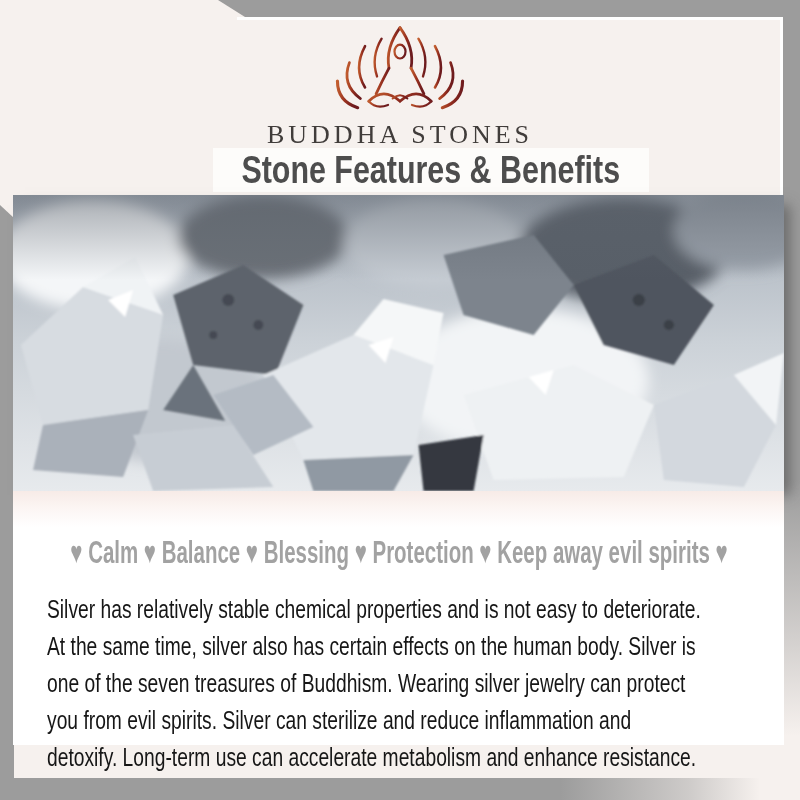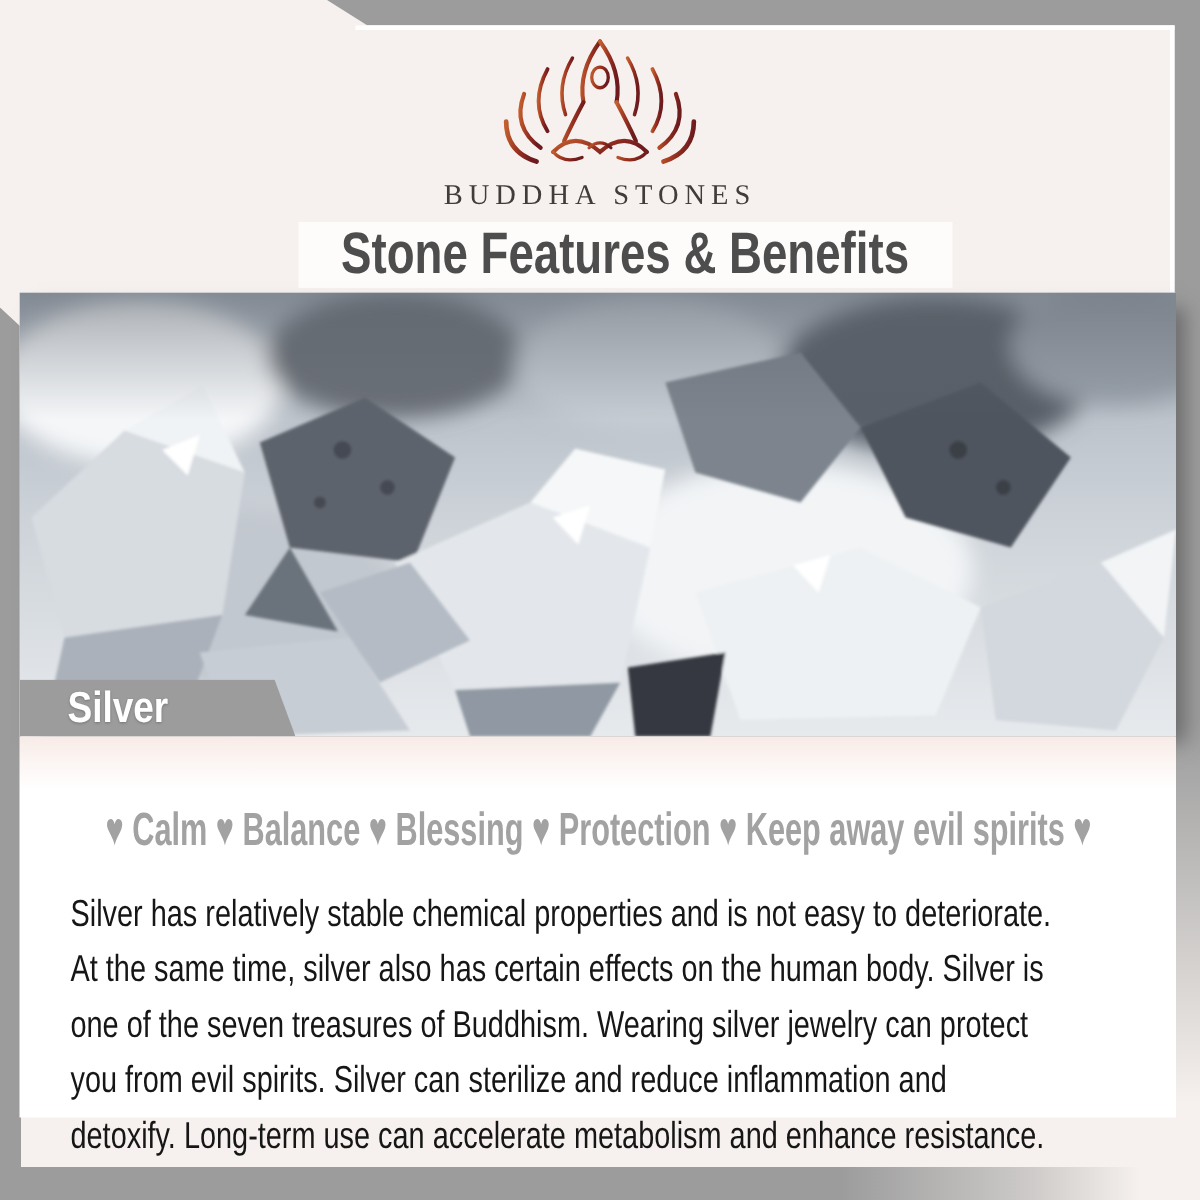--- a/index.html
+++ b/index.html
@@ -20,27 +20,27 @@
     clip-path:polygon(0 0,100% 13px,100% 100%,0 100%);}
   .accent{position:absolute;z-index:2;}
   .accent-top{left:237px;top:17px;width:546px;height:3px;background:#fff;}
   .accent-right{left:780px;top:17px;width:3px;height:540px;
     background:linear-gradient(#fff 70%,rgba(255,255,255,0));}
 
   
   .brand-area{position:absolute;z-index:3;left:0;top:24px;width:800px;text-align:center;}
   .lotus{display:block;margin:0 auto;}
   .brand-name{
-    margin-top:4px;font-family:"Liberation Serif",serif;font-size:19px;
+    margin-top:4px;font-family:"Liberation Serif",serif;font-size:26px;
     letter-spacing:4px;color:var(--brand-text,#403c3a);
   }
 
   
   .title-box{
-    position:absolute;z-index:3;left:199px;top:148px;width:436px;height:44px;
+    position:absolute;z-index:3;left:213px;top:148px;width:436px;height:44px;
     background:var(--panel-white,#fdfcfa);display:flex;align-items:center;justify-content:center;text-align:center;
   }
   .title-text{
     font-size:39px;font-weight:bold;color:var(--title-text,#4d4d4d);
     white-space:nowrap;transform:scaleX(.78);transform-origin:50% 50%;letter-spacing:0;
   }
 
   
   .photo{
     position:absolute;z-index:3;left:13px;top:195px;width:771px;height:296px;
@@ -176,23 +176,20 @@
         <polygon points="120,240 220,230 260,292 140,296" fill="#c7cdd4"></polygon>
         <polygon points="200,200 260,180 300,232 240,260" fill="#b4bbc4"></polygon>
         <polygon points="405,250 470,240 460,296 410,296" fill="#343940"></polygon>
         <polygon points="150,215 180,170 212,226" fill="#6b727b"></polygon>
         <polygon points="95,105 120,95 112,122" fill="#ffffff"></polygon>
         <polygon points="355,150 380,142 372,168" fill="#ffffff"></polygon>
         <polygon points="515,182 540,175 532,200" fill="#ffffff"></polygon>
       </g>
       <rect x="0" y="0" width="770" height="85" fill="url(#topShade)"></rect>
     </svg>
-    <div class="photo-label">
-      <span>Silver</span>
-    </div>
   </figure>
 
   <section class="info">
     <div class="benefits-row">
       <span class="benefits">♥ Calm ♥ Balance ♥ Blessing ♥ Protection ♥ Keep away evil spirits ♥</span>
     </div>
     <div class="desc">
       <div class="desc-line">Silver has relatively stable chemical properties and is not easy to deteriorate.</div>
       <div class="desc-line">At the same time, silver also has certain effects on the human body. Silver is</div>
       <div class="desc-line">one of the seven treasures of Buddhism. Wearing silver jewelry can protect</div>

